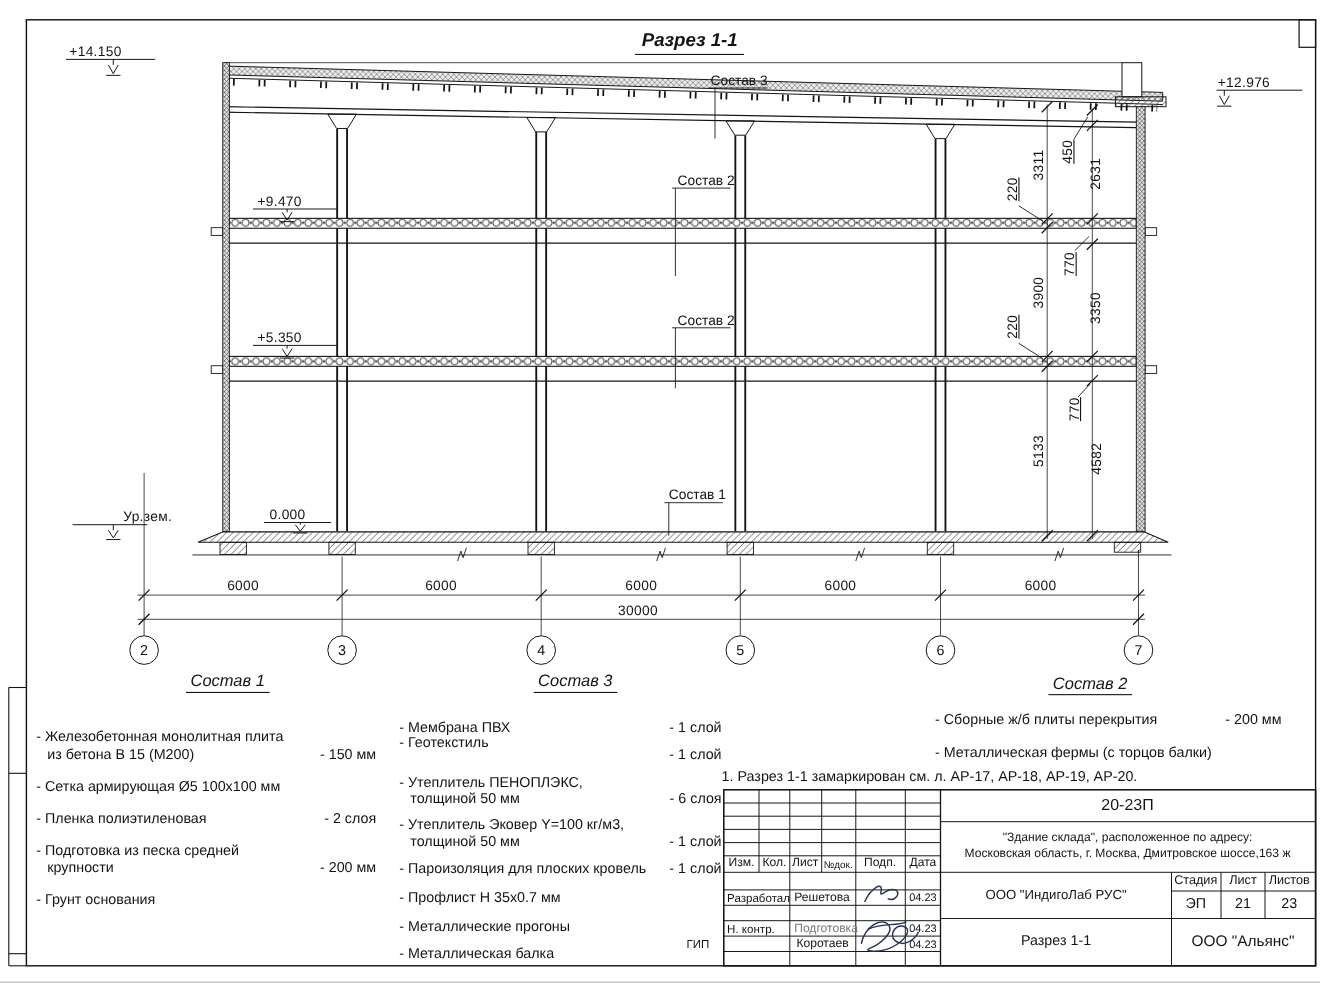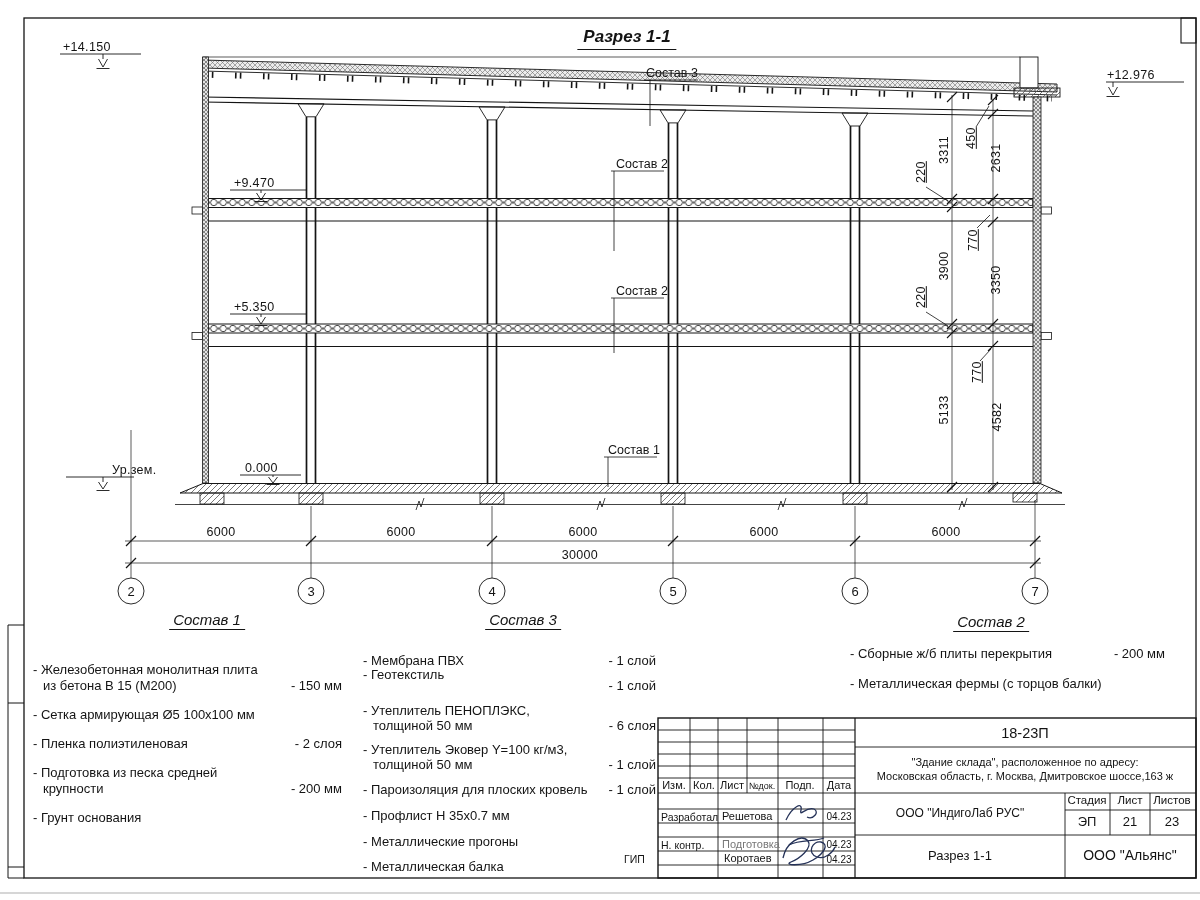--- a/index.html
+++ b/index.html
@@ -292,39 +292,40 @@
 <div class="lbl" style="right:544px;top:783px;">- 1 слой</div>
 <div class="lbl" style="left:363px;top:809px;">- Профлист Н 35х0.7 мм</div>
 <div class="lbl" style="left:363px;top:835px;">- Металлические прогоны</div>
 <div class="lbl" style="left:363px;top:860px;">- Металлическая балка</div>
 
 <div class="lbl hd c" style="left:991px;top:613px;">Состав 2</div>
 <div class="lbl" style="left:850px;top:647px;">- Сборные ж/б плиты перекрытия</div>
 <div class="lbl" style="right:35px;top:647px;">- 200 мм</div>
 <div class="lbl" style="left:850px;top:677px;">- Металлическая фермы (с торцов балки)</div>
 
+<div class="lbl" style="left:656px;top:699px;">1. Разрез 1-1 замаркирован см. л. АР-17, АР-18, АР-19, АР-20.</div>
 
 <div class="lbl tb cc" style="left:674px;top:785px;">Изм.</div>
 <div class="lbl tb cc" style="left:704px;top:785px;">Кол.</div>
 <div class="lbl tb cc" style="left:732px;top:785px;">Лист</div>
 <div class="lbl cc" style="left:762px;top:786px;font-size:9px;">№док.</div>
 <div class="lbl tb cc" style="left:800px;top:785px;">Подп.</div>
 <div class="lbl tb cc" style="left:839px;top:785px;">Дата</div>
 
 <div class="lbl" style="left:661px;top:811px;font-size:10.5px;">Разработал</div>
 <div class="lbl" style="left:722px;top:810px;font-size:11px;">Решетова</div>
 <div class="lbl cc" style="left:839px;top:817px;font-size:10px;">04.23</div>
 <div class="lbl" style="left:661px;top:839px;font-size:10.5px;">Н. контр.</div>
 <div class="lbl" style="left:722px;top:838px;font-size:11px;color:#777;">Подготовка</div>
 <div class="lbl cc" style="left:839px;top:845px;font-size:10px;">04.23</div>
 <div class="lbl" style="left:624px;top:853px;font-size:10.5px;">ГИП</div>
 <div class="lbl" style="left:724px;top:852px;font-size:11px;">Коротаев</div>
 <div class="lbl cc" style="left:839px;top:860px;font-size:10px;">04.23</div>
 
-<div class="lbl cc" style="left:1025px;top:733px;font-size:14.5px;">18-23П</div>
+<div class="lbl cc" style="left:1025px;top:733px;font-size:14.5px;">20-23П</div>
 <div class="lbl cc" style="left:1025px;top:762px;font-size:11px;">"Здание склада", расположенное по адресу:</div>
 <div class="lbl cc" style="left:1025px;top:776px;font-size:11px;">Московская область, г. Москва, Дмитровское шоссе,163 ж</div>
 <div class="lbl cc" style="left:960px;top:814px;font-size:12px;">ООО "ИндигоЛаб РУС"</div>
 <div class="lbl cc" style="left:1087px;top:801px;font-size:11.5px;">Стадия</div>
 <div class="lbl cc" style="left:1130px;top:801px;font-size:11.5px;">Лист</div>
 <div class="lbl cc" style="left:1172px;top:801px;font-size:11.5px;">Листов</div>
 <div class="lbl cc" style="left:1087px;top:822px;font-size:13px;">ЭП</div>
 <div class="lbl cc" style="left:1130px;top:822px;font-size:13px;">21</div>
 <div class="lbl cc" style="left:1172px;top:822px;font-size:13px;">23</div>
 <div class="lbl cc" style="left:960px;top:856px;font-size:13px;">Разрез 1-1</div>

